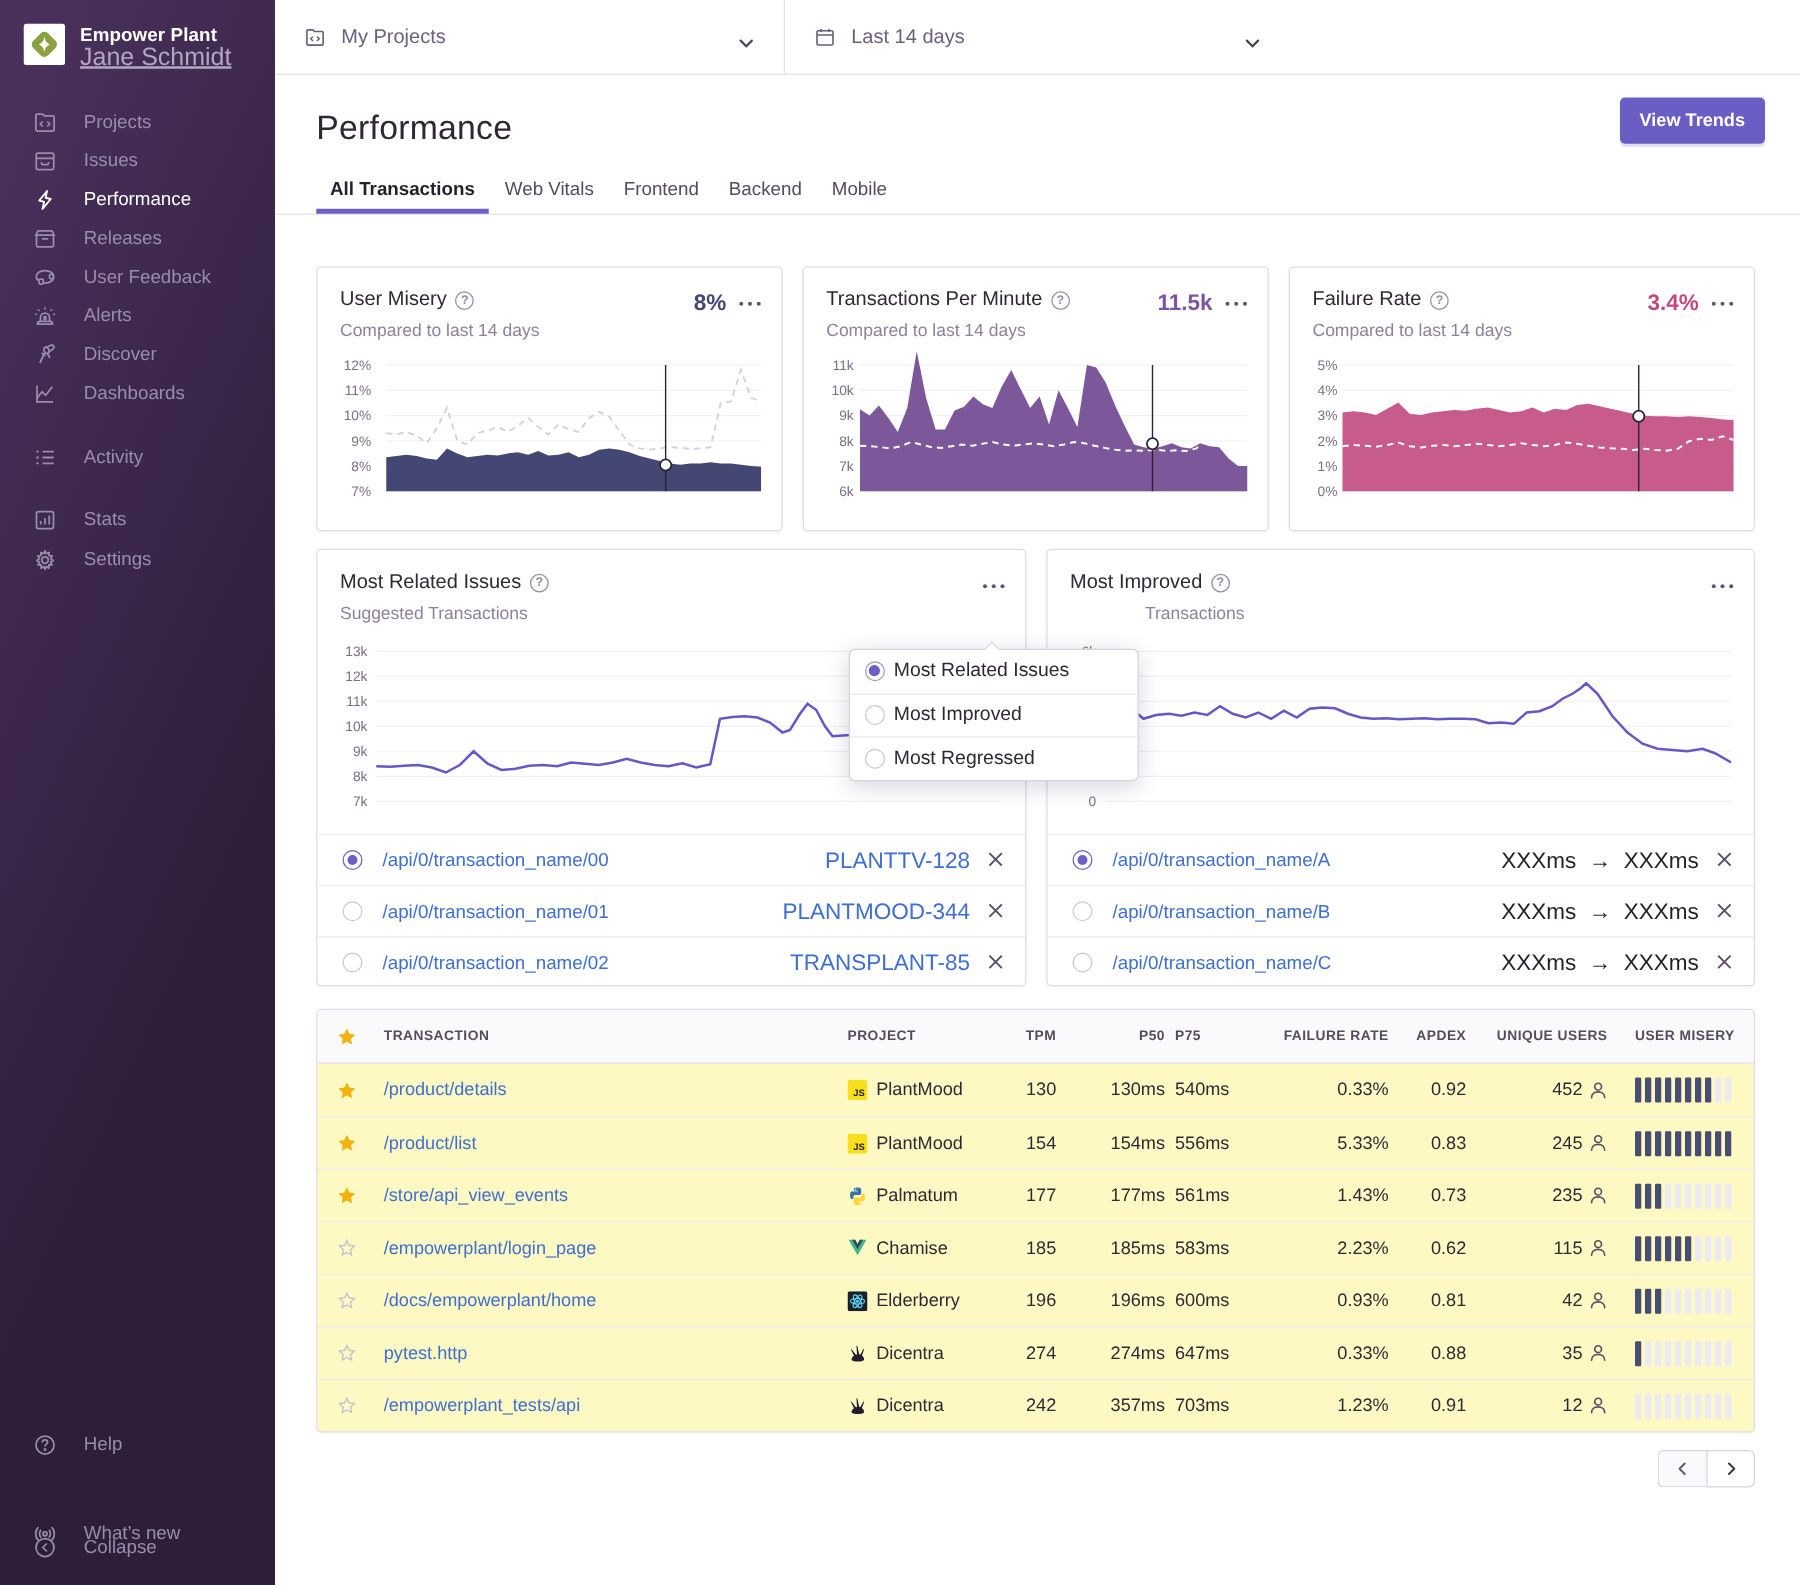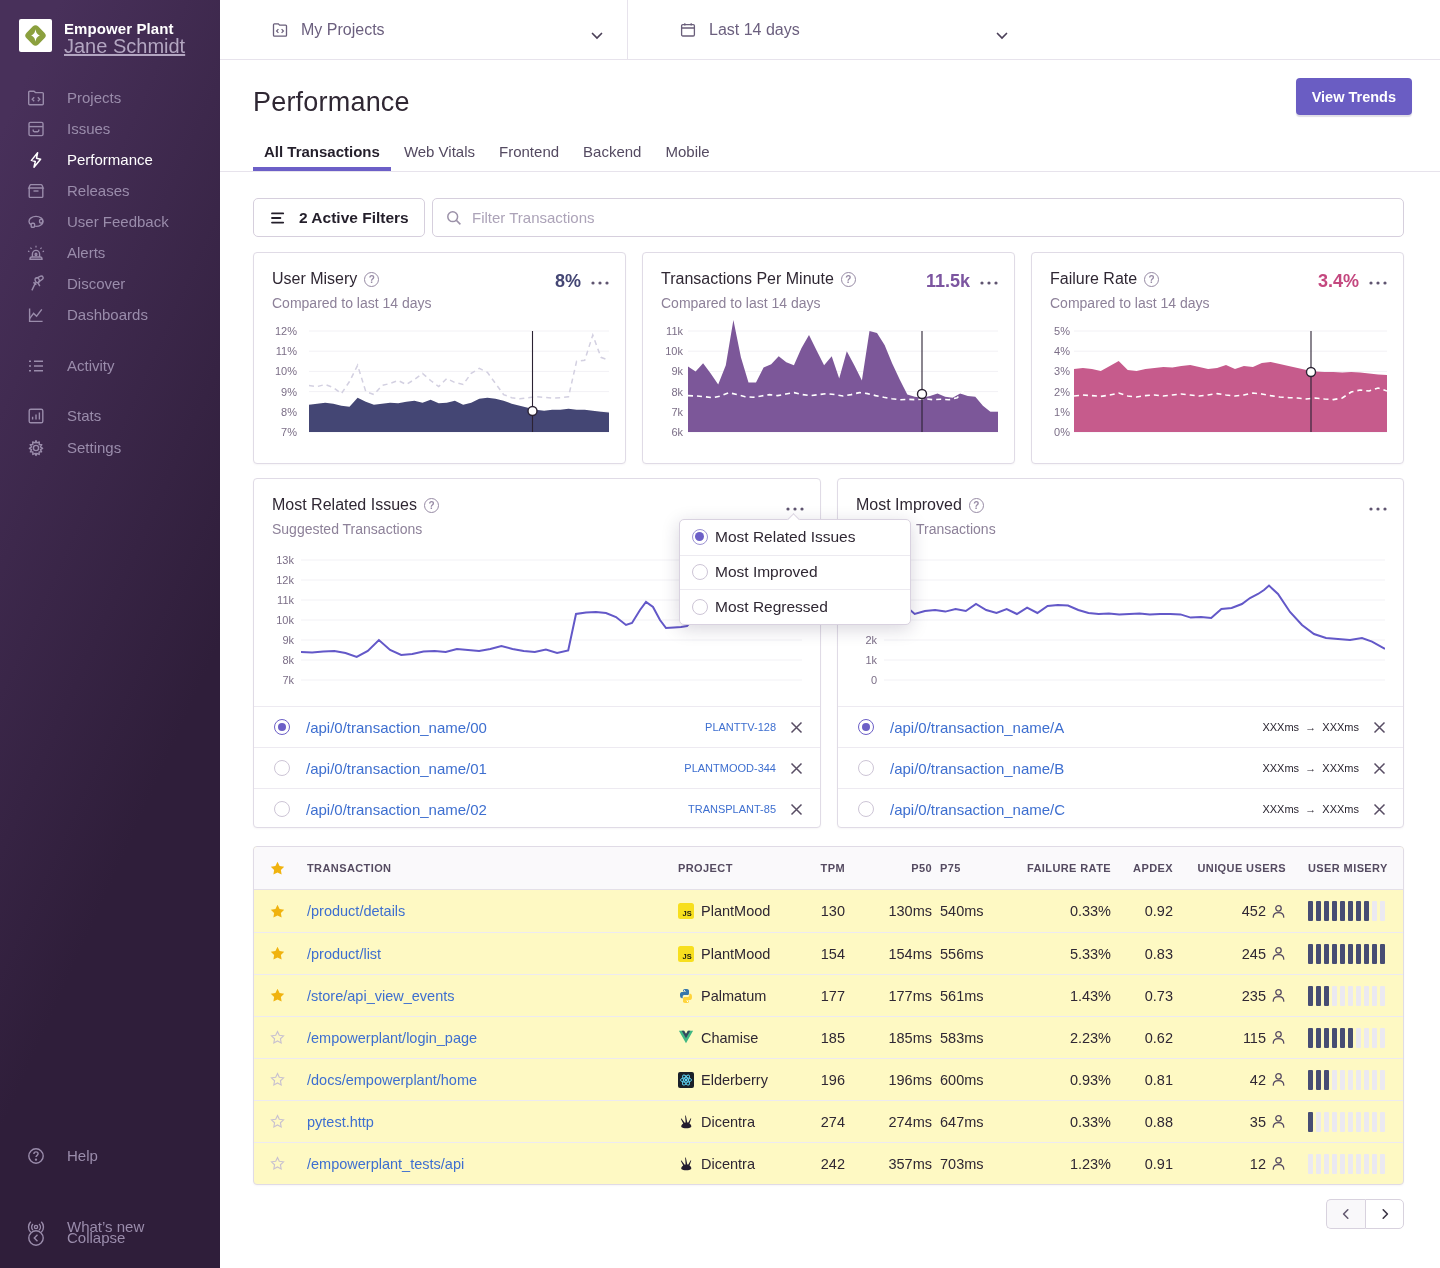--- a/index.html
+++ b/index.html
@@ -14,21 +14,21 @@
 .org-name { margin-left:12px; }
 .org-name .t1 { color:#fff; font-weight:bold; font-size:15px; line-height:18px; letter-spacing:.1px; padding-top:1px;}
 .org-name .t2 { color:#b3a6c1; font-size:20px; line-height:17px;text-decoration:underline; }
 .nav-item { position:absolute; left:0; width:220px; height:31px; display:flex; align-items:center; font-size:15px; }
 .nav-item .nico { width:18px; height:18px; margin-left:27px; flex:none; }
 .nav-item .nlabel { margin-left:22px; }
 .nav-item.active { color:#fff; }
 
 .topbar { position:absolute; left:220px; top:0; width:1220px; height:60px; background:#fff;
   border-bottom:1px solid #e7e3ec; display:flex; }
-.tb-sec { display:flex; align-items:center; position:relative;padding-left:28px; }
+.tb-sec { display:flex; align-items:center; position:relative; }
 .tb-sec + .tb-sec { border-left:1px solid #e7e3ec; }
 .tb-ico { margin-left:24px; width:16px; height:16px; }
 .tb-label { margin-left:13px; font-size:16px; color:#6b5f7e; }
 .tb-chev { position:absolute; right:24px; top:26px; }
 
 .pagehead { position:absolute; left:220px; top:60px; width:1220px; height:112px; background:#fff; }
 .ptitle { position:absolute; left:33px; top:27px; font-size:27px; color:#2f2733; letter-spacing:.2px; }
 .view-trends { position:absolute; right:28px; top:18px; height:37px; padding:0 16px; background:#6a5dc3;
   border-radius:4px; color:#fff; font-weight:bold; font-size:14.5px; display:flex; align-items:center; box-shadow:0 2px 1px rgba(50,35,90,.15);}
 .tabs { position:absolute; left:33px; bottom:1px; display:flex; align-items:flex-end; z-index:2; }
@@ -54,21 +54,21 @@
 .qmark { display:inline-block; width:15px; height:15px; border:1.2px solid #978ba5; border-radius:50%;
   color:#978ba5; font-size:10px; line-height:14px; text-align:center; margin-left:7px; font-weight:bold; }
 .kpi svg.chart { position:absolute; left:18px; top:66px; }
 
 .issue-row { display:flex; margin-top:14px; }
 .icard-a { width:568px; height:350px; }
 .icard-b { width:567px; height:350px; margin-left:16px; }
 .irow { position:absolute; left:0; width:100%; height:41px; border-top:1px solid #edeaf1; display:flex; align-items:center; }
 .irow .radio { margin-left:20px; }
 .irow .rlink { margin-left:16px; font-size:15px; color:#3e6fd0; }
-.irow .rright { position:absolute; right:44px; font-size:11px; }
+.irow .rright { position:absolute; right:44px; font-size:18px; }
 .irow .x { position:absolute; right:17px; top:13px; }
 .radio { width:16px; height:16px; border-radius:50%; border:1.5px solid #cdc5d6; background:#fff; position:relative; flex:none;}
 .radio.sel { border-color:#6C5FC7; }
 .radio.sel:after { content:""; position:absolute; left:2.5px; top:2.5px; width:8px; height:8px; border-radius:50%; background:#6C5FC7; }
 
 .dropdown { position:absolute; left:679px; top:519px; width:232px; background:#fff; border:1px solid #d9d2e0;
   border-radius:5px; box-shadow:0 4px 18px rgba(40,25,65,.18); z-index:20; }
 .dd-row { height:34.6px; display:flex; align-items:center; font-size:15.5px; color:#2f2733; }
 .dd-row + .dd-row { border-top:1px solid #eceaf0; }
 .dd-row .radio { margin-left:12px; margin-right:7px; }
@@ -247,29 +247,20 @@
   <div class="tabs">
     <div class="tab active">All Transactions</div>
     <div class="tab">Web Vitals</div>
     <div class="tab">Frontend</div>
     <div class="tab">Backend</div>
     <div class="tab">Mobile</div>
   </div>
   <div class="phead-border"></div>
 </div>
 <div class="main">
-<div class="filter-row">
-  <div class="btn-filter"><svg style="margin:0 12px 0 17px" width="16" height="14" viewBox="0 0 16 14" fill="none" stroke="#241f2b" stroke-width="1.8" stroke-linecap="round">
-          <path d="M1 2.4 L12.2 2.4 M1 7 L9.4 7 M1 11.6 L12.2 11.6"></path>
-        </svg>2 Active Filters</div>
-  <div class="search"><svg style="margin:0 10px 0 13px" width="16" height="16" viewBox="0 0 16 16" fill="none" stroke="#9b91a8" stroke-width="1.5">
-          <circle cx="6.7" cy="6.7" r="4.9"></circle>
-          <path d="M10.4 10.4 L14.4 14.4"></path>
-        </svg>Filter Transactions</div>
-</div>
 <div class="kpi-row">
   <div class="card kpi">
     <div class="card-title">User Misery<span class="qmark">?</span></div>
     <div class="card-value" style="color:#444674">8%</div>
     <div class="dots"><svg width="18" height="4" viewBox="0 0 18 4">
             <circle cx="2" cy="2" r="1.6" fill="#5f5470"></circle>
             <circle cx="9" cy="2" r="1.6" fill="#5f5470"></circle>
             <circle cx="16" cy="2" r="1.6" fill="#5f5470"></circle>
           </svg></div>
     <div class="card-sub">Compared to last 14 days</div>

